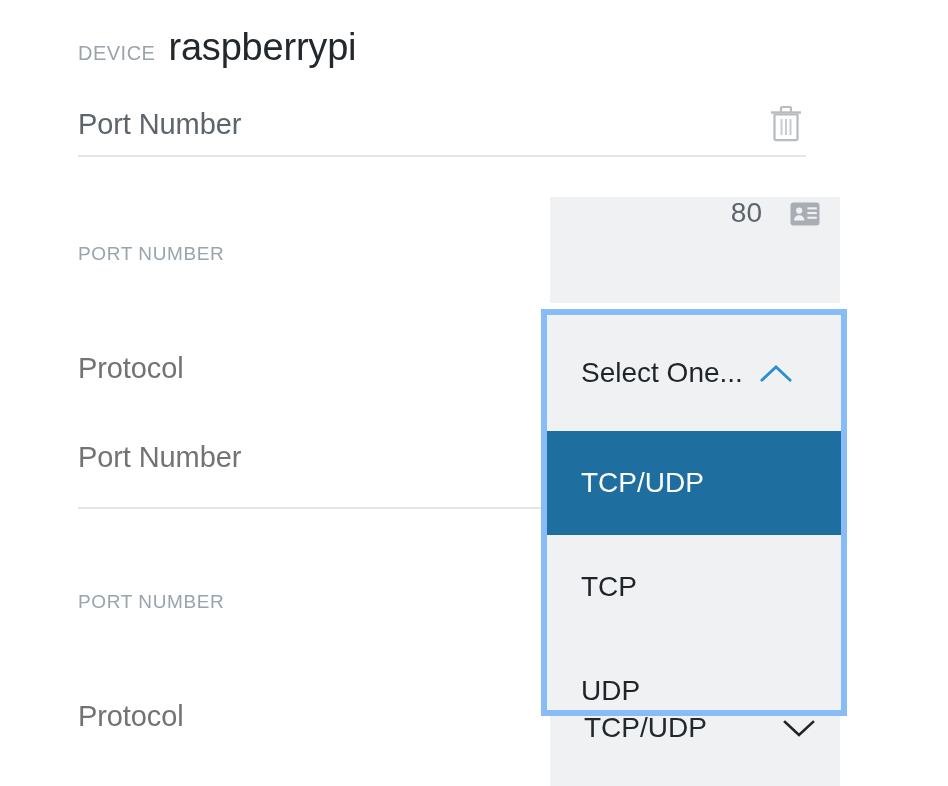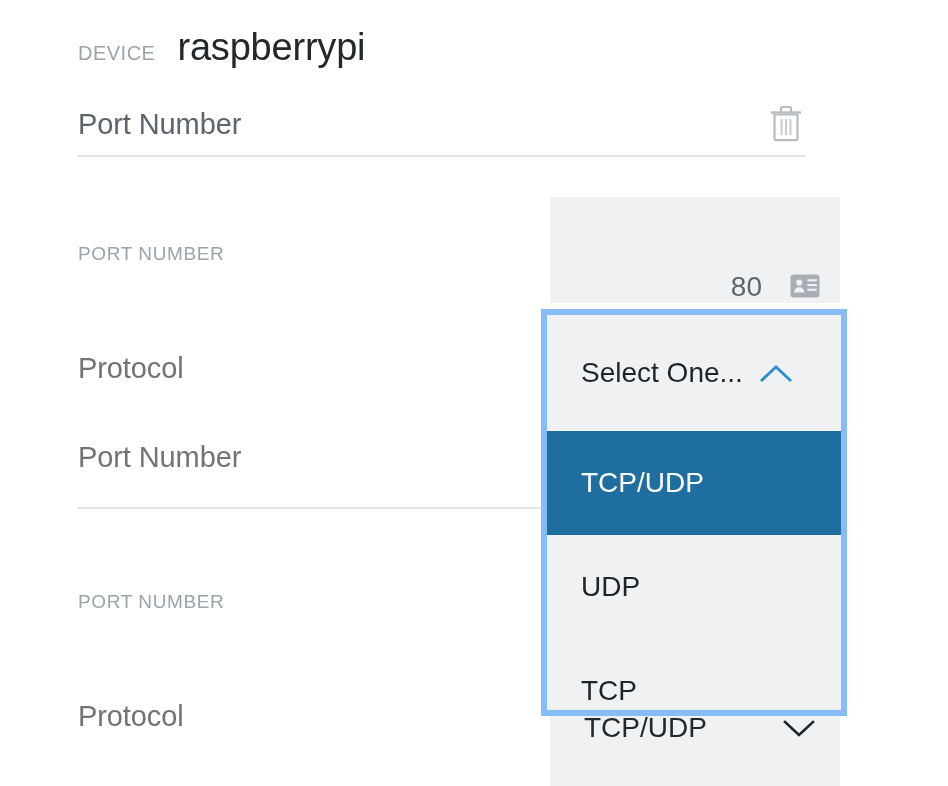--- a/index.html
+++ b/index.html
@@ -22,21 +22,21 @@
     background: #ffffff;
   }
 
   
   .device-row {
     position: absolute;
     left: 78px;
     top: 26px;
     display: flex;
     align-items: baseline;
-    gap: 22px;
+    gap: 13px;
   }
   .device-kicker {
     font-size: 20px;
     letter-spacing: 0.5px;
     color: #9aa4ad;
     font-weight: 400;
   }
   .device-name {
     font-size: 38px;
     color: #23282c;
@@ -106,21 +106,21 @@
   .lbl-port-2 { top: 591px; }
   .lbl-proto-2 { top: 700px; }
 
   
   .value-box {
     position: absolute;
     left: 550px;
     width: 290px;
     background: #f0f1f3;
     display: flex;
-    align-items: flex-end;
+    align-items: flex-start;
     justify-content: flex-end;
     box-sizing: border-box;
   }
   .value-port {
     top: 197px;
     height: 106px;
     padding-right: 18px;
     gap: 26px;
   }
   .value-text {
@@ -281,17 +281,17 @@
     <div class="dropdown-trigger">
       <span class="dropdown-trigger-text">Select One...</span>
       <span class="chev-up-wrap">
         <svg width="34" height="20" viewBox="0 0 34 20">
           <polyline points="3,16 17,3 31,16" fill="none" stroke="#2d8ecf" stroke-width="2.8" stroke-linecap="square"></polyline>
         </svg>
       </span>
     </div>
 
     <div class="option selected">TCP/UDP</div>
+    <div class="option">TCP</div>
     <div class="option">UDP</div>
-    <div class="option">TCP</div>
   </div>
 
 </div>
 
 </body></html>

